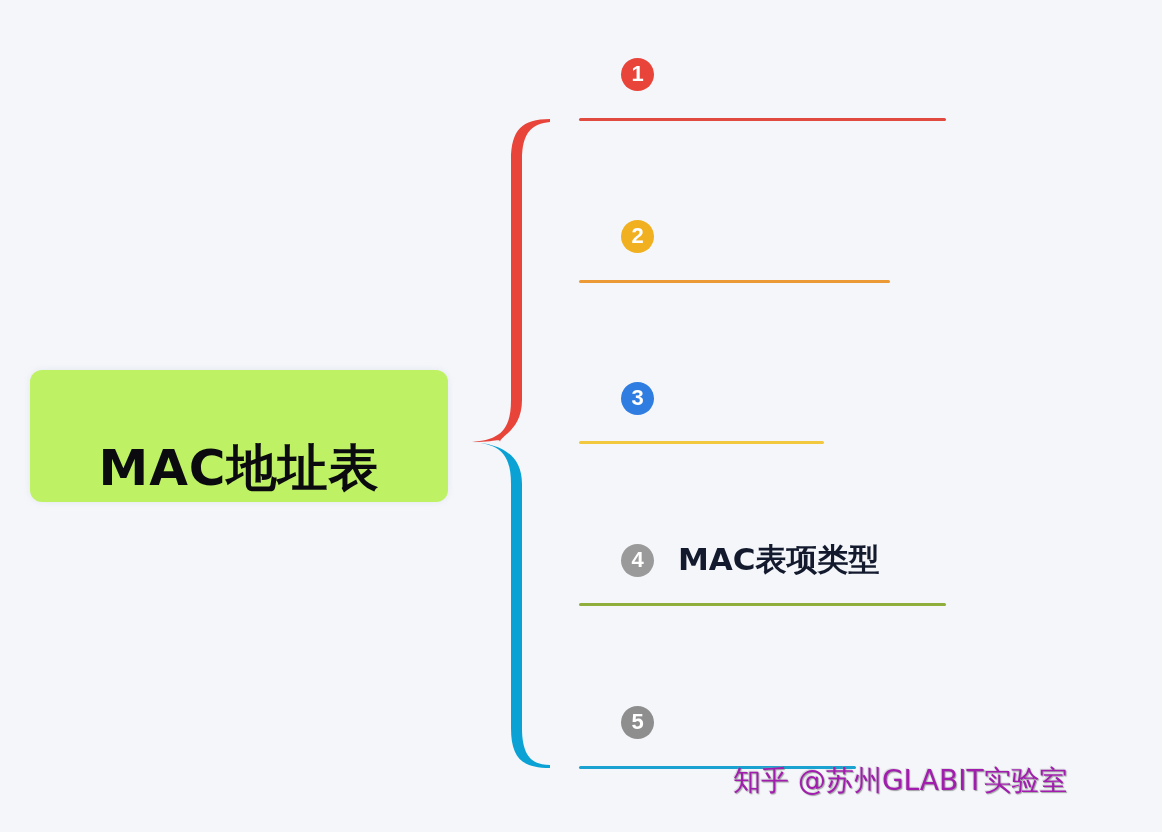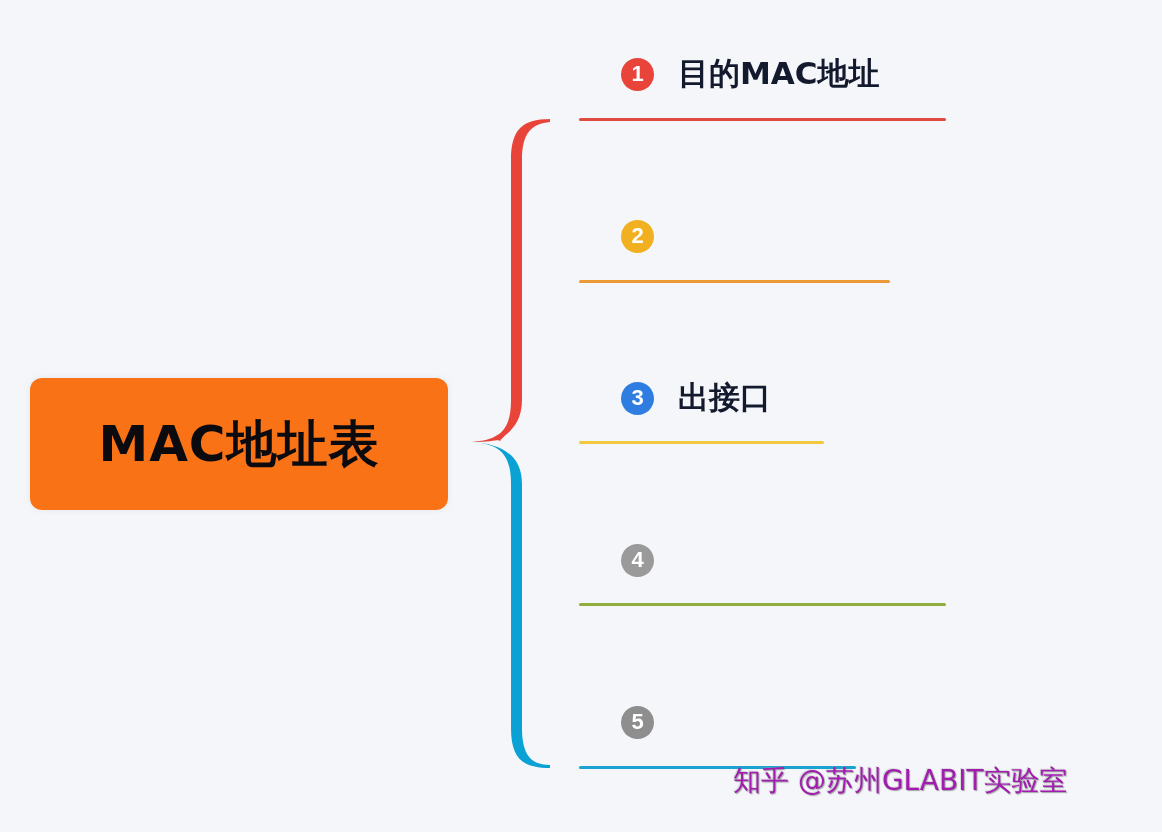--- a/index.html
+++ b/index.html
@@ -3,24 +3,24 @@
 <meta charset="utf-8">
 <style>
   html, body { margin: 0; padding: 0; }
   body {
     width: 1162px; height: 832px; overflow: hidden;
     background: #f4f6fa;
     font-family: "DejaVu Sans", "Liberation Sans", sans-serif;
     position: relative;
   }
   .root-box {
-    position: absolute; left: 30px; top: 378px; width: 418px; height: 132px;
-    background: #f97316; border-radius: 12px;
+    position: absolute; left: 30px; top: 370px; width: 418px; height: 132px;
+    background: #bef264; border-radius: 12px;
     box-shadow: 0 0 6px rgba(200,205,215,0.35);
-    display: flex; align-items: center; justify-content: center;
+    display: flex; align-items: flex-end; justify-content: center;
   }
   .root-label {
     font-size: 50px; font-weight: bold; color: #0b0b0f; letter-spacing: 1px;
   }
   svg.brace { position: absolute; left: 0; top: 0; }
   .branch { position: absolute; left: 579px; }
   .branch-head { position: absolute; left: 42px; display: flex; align-items: center; height: 40px; }
   .num {
     width: 33px; height: 33px; border-radius: 50%;
     color: #fff; font-weight: bold; font-size: 22px;
@@ -46,43 +46,42 @@
 </div>
 
 <svg class="brace" width="1162" height="832">
   <path id="brace-top" d="M550,119 C522,119 511,130 511,160 L511,400 C511,432 498,440 472,442 C496,442 500,438 500,442 L500,442 C500,436 522,430 522,400 L522,160 C522,132 532,124 550,122 Z" fill="#e8443a"></path>
   <path id="brace-bottom" d="M472,442 C498,444 511,452 511,484 L511,728 C511,758 522,768 550,768 L550,765 C532,765 522,756 522,728 L522,484 C522,454 500,444 472,442 Z" fill="#0aa2d4"></path>
 </svg>
 
 <div class="branch" style="top:54px">
   <div class="branch-head" style="top:0">
     <span class="num" style="background:#e8443a">1</span>
-    <span class="branch-label">目的MAC地址</span>
   </div>
   <div class="branch-line" style="top:64px;width:367px;background:#e04a3f"></div>
 </div>
 
 <div class="branch" style="top:216px">
   <div class="branch-head" style="top:0">
     <span class="num" style="background:#f0b020">2</span>
   </div>
   <div class="branch-line" style="top:64px;width:311px;background:#eb9a35"></div>
 </div>
 
 <div class="branch" style="top:378px">
   <div class="branch-head" style="top:0">
     <span class="num" style="background:#2f7de1">3</span>
-    <span class="branch-label">出接口</span>
   </div>
   <div class="branch-line" style="top:63px;width:245px;background:#f2c83e"></div>
 </div>
 
 <div class="branch" style="top:540px">
   <div class="branch-head" style="top:0">
     <span class="num" style="background:#9a9a9a">4</span>
+    <span class="branch-label">MAC表项类型</span>
   </div>
   <div class="branch-line" style="top:63px;width:367px;background:#8fae3c"></div>
 </div>
 
 <div class="branch" style="top:702px">
   <div class="branch-head" style="top:0">
     <span class="num" style="background:#8e8e8e">5</span>
   </div>
   <div class="branch-line" style="top:64px;width:277px;background:#1aa3d0"></div>
 </div>

